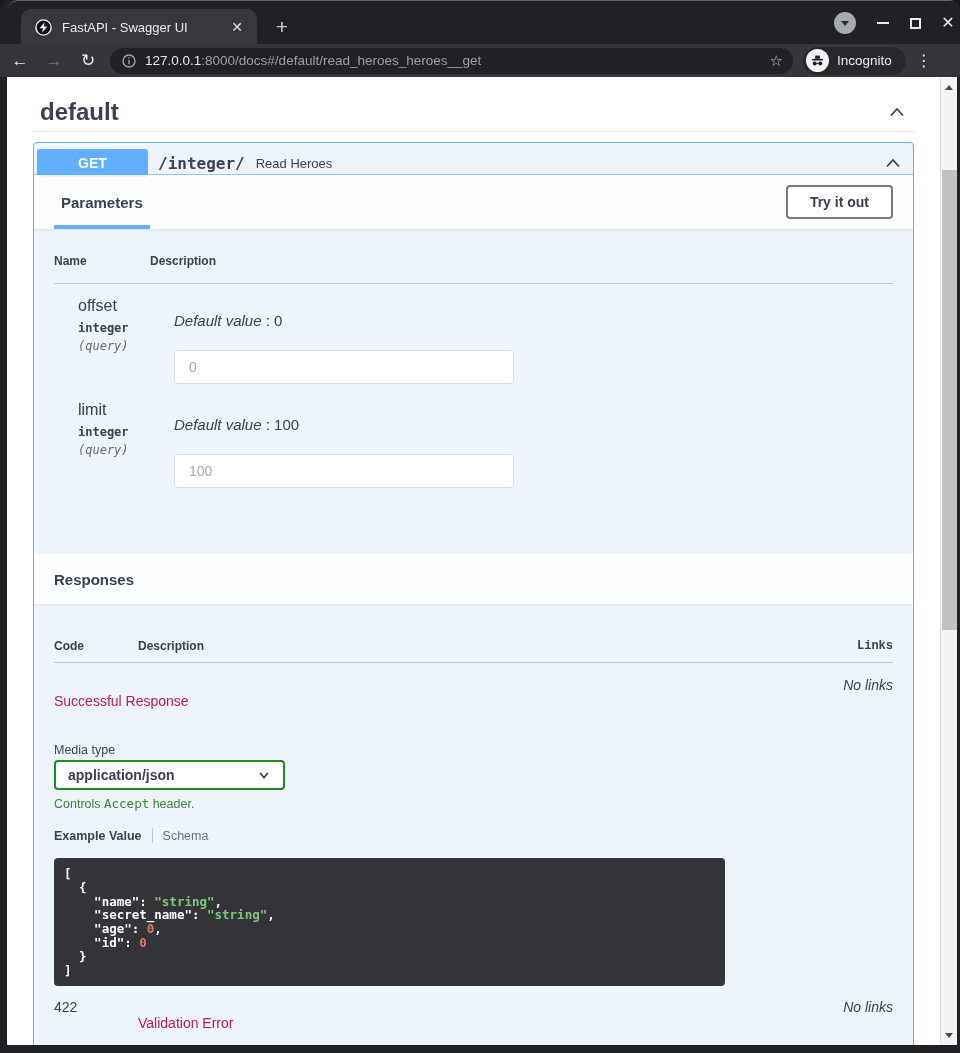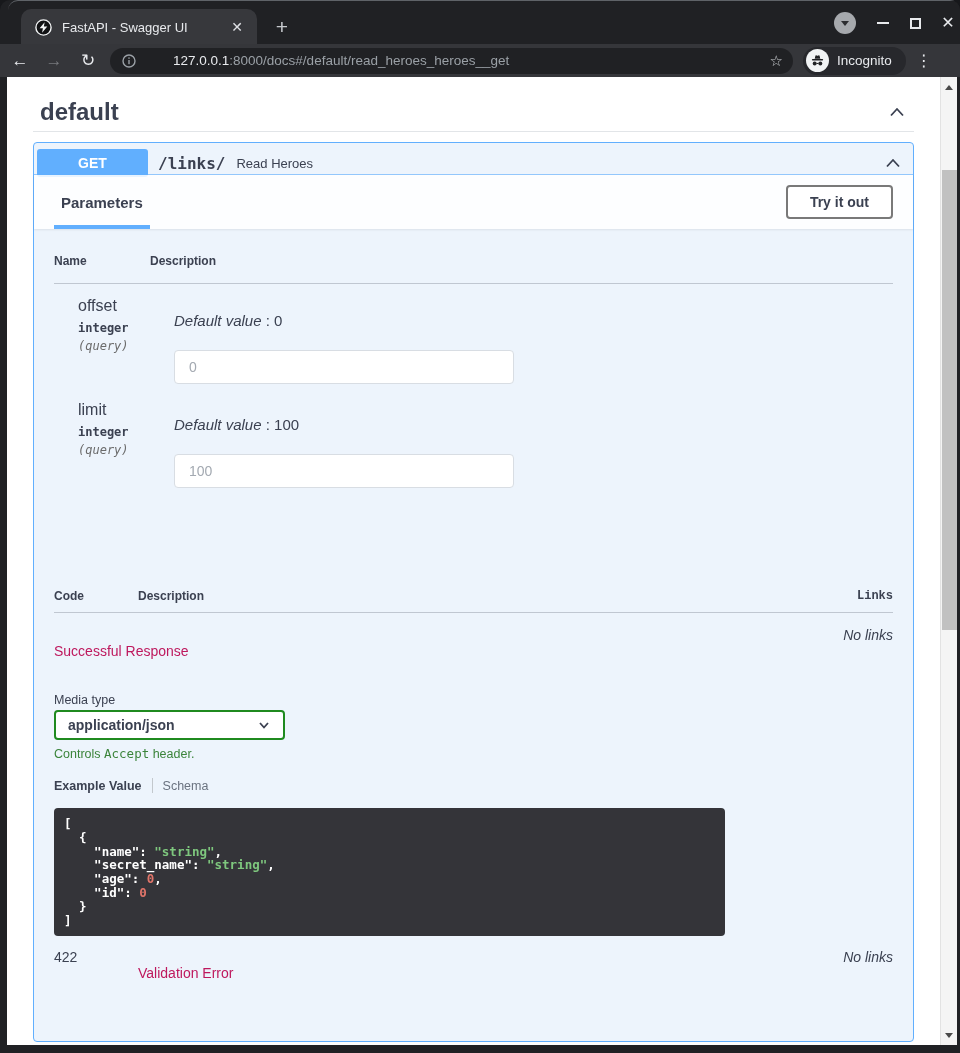--- a/index.html
+++ b/index.html
@@ -19,21 +19,21 @@
   .min-glyph { width:12px; height:2px; background:#e8eaed; }
   .max-glyph { width:11px; height:11px; border:2px solid #e8eaed; }
   .close-glyph { font-size:16px; line-height:1; }
 
   .toolbar { position:absolute; left:0; top:44px; width:100%; height:33px; background:#35363a; display:flex; align-items:center; }
   .nav-btn { width:28px; height:28px; display:flex; align-items:center; justify-content:center; font-size:17px; color:#e8eaed; margin-left:6px; }
   .nav-btn.disabled { color:#77797d; }
   .urlbar { margin-left:8px; width:683px; height:26px; background:#202124; border-radius:13px; display:flex; align-items:center; padding:0 10px 0 12px; }
   .urlbar .info-icon { margin-right:9px; display:flex; }
   .url-text { flex:1; font-size:13.5px; white-space:nowrap; overflow:hidden; }
-  .url-host { color:#e8eaed;margin-left:28px; }
+  .url-host { color:#e8eaed; }
   .url-rest { color:#9aa0a6; }
   .star-btn { color:#c8cbcf; font-size:15px; margin-left:6px; }
   .incog-badge { margin-left:10px; height:28px; background:#27282c; border-radius:14px; display:flex; align-items:center; padding:0 14px 0 3px; }
   .incog-circle { width:23px; height:23px; border-radius:50%; background:#f1f3f4; display:flex; align-items:center; justify-content:center; margin-right:8px; }
   .incog-label { color:#e8eaed; font-size:13.5px; }
   .menu-btn { color:#e8eaed; font-size:16px; margin-left:8px; width:20px; text-align:center; }
 
   
   .viewport { position:absolute; left:7px; right:3px; top:77px; bottom:8px; background:#ffffff; overflow:hidden; }
   .scrollbar { position:absolute; right:0; top:0; bottom:0; width:17px; background:#f4f4f4; border-left:1px solid #e2e2e2; }
@@ -176,21 +176,21 @@
               </svg>
           </span>
         </div>
         <div class="tag-divider"></div>
       </div>
 
       <div class="opblock">
 
         <div class="op-summary">
           <span class="method-badge">GET</span>
-          <span class="op-path">/links/</span>
+          <span class="op-path">/integer/</span>
           <span class="op-desc">Read Heroes</span>
           <span class="chev">
             <svg width="20" height="20" viewBox="0 0 20 20">
                 <polyline points="4,13.5 10,7 16,13.5" fill="none" stroke="#3b4151" stroke-width="1.8"></polyline>
               </svg>
           </span>
         </div>
 
         <div class="section-header">
           <span class="param-tab">Parameters</span>
@@ -221,20 +221,23 @@
               <div class="p-type">integer</div>
               <div class="p-in">(query)</div>
             </div>
             <div class="col-desc">
               <div class="p-default"><span class="it">Default value</span><span> : </span><span>100</span></div>
               <input class="p-input" placeholder="100" style="">
             </div>
           </div>
         </div>
 
+        <div class="responses-header">
+          <span class="responses-title">Responses</span>
+        </div>
 
         <div class="responses-body">
           <div class="rhead">
             <span class="col-code">Code</span>
             <span class="col-desc">Description</span>
             <span class="col-links">Links</span>
           </div>
 
           <div class="resp-row">
             <div class="r-main">

